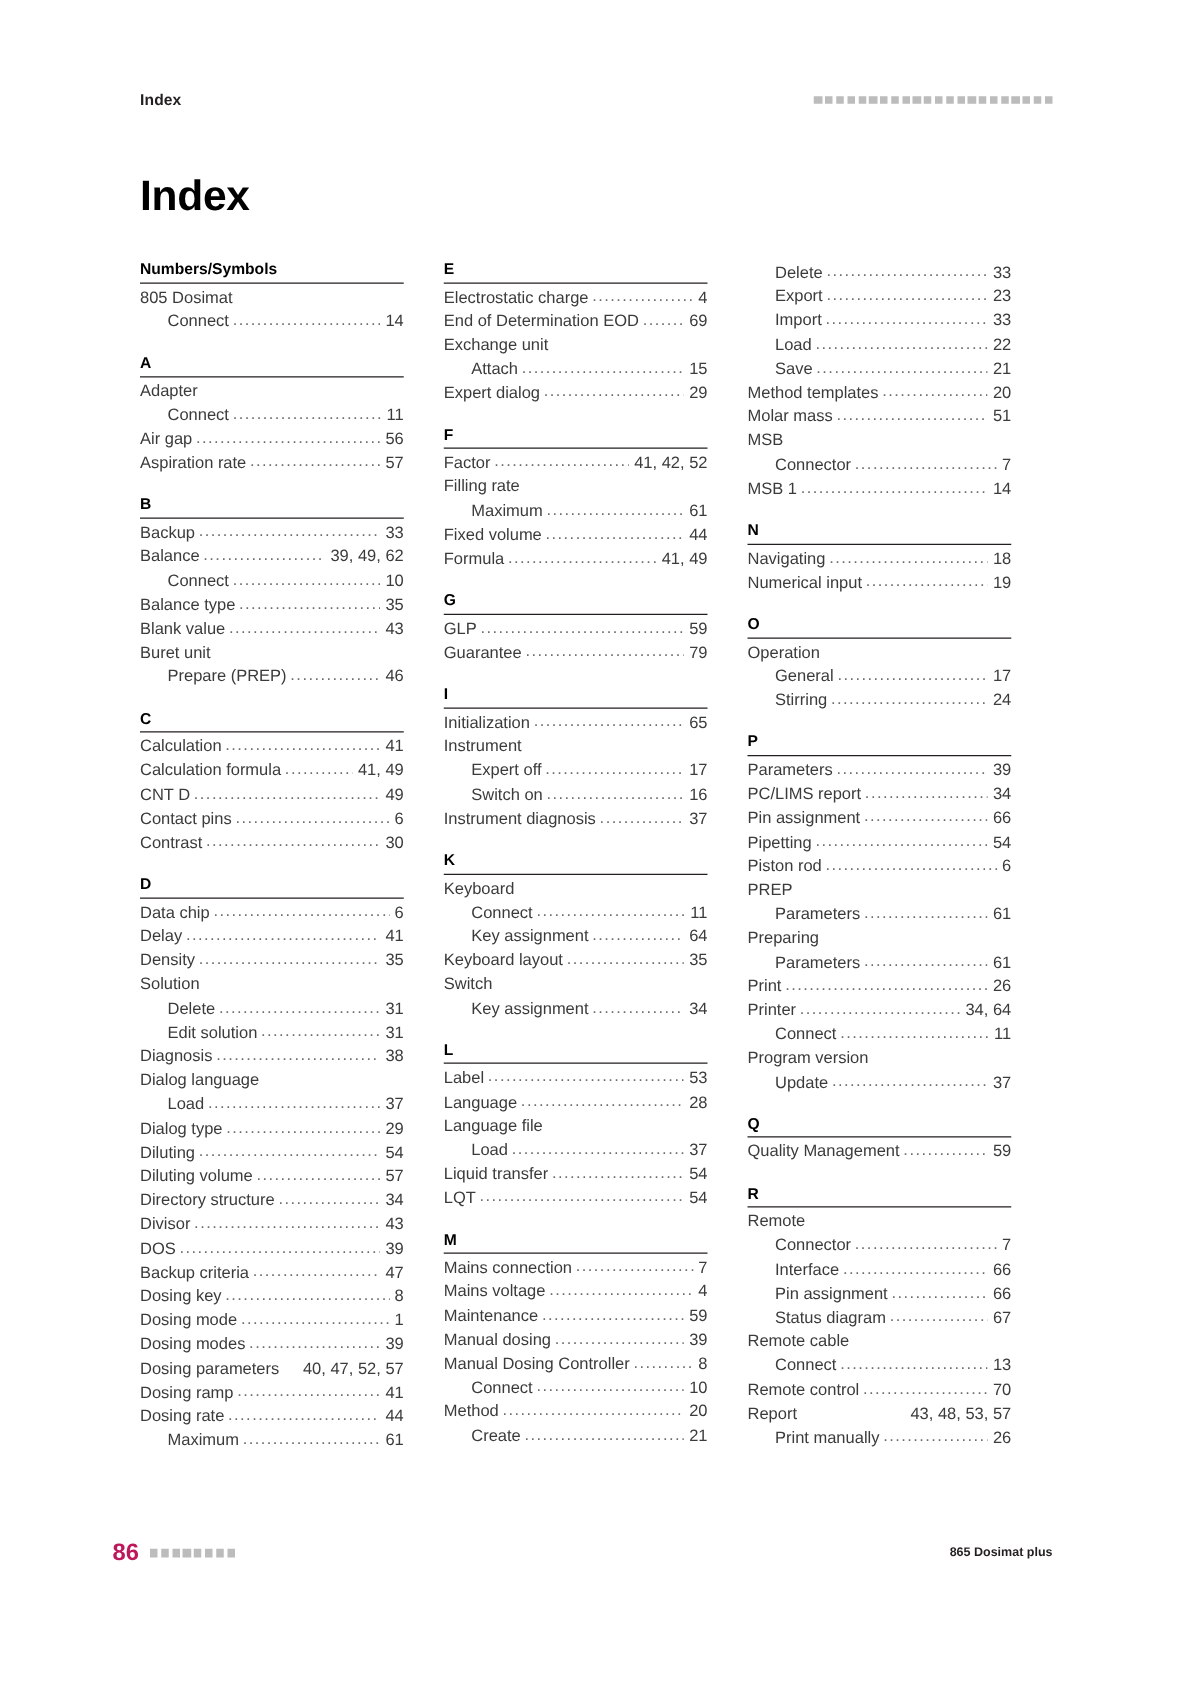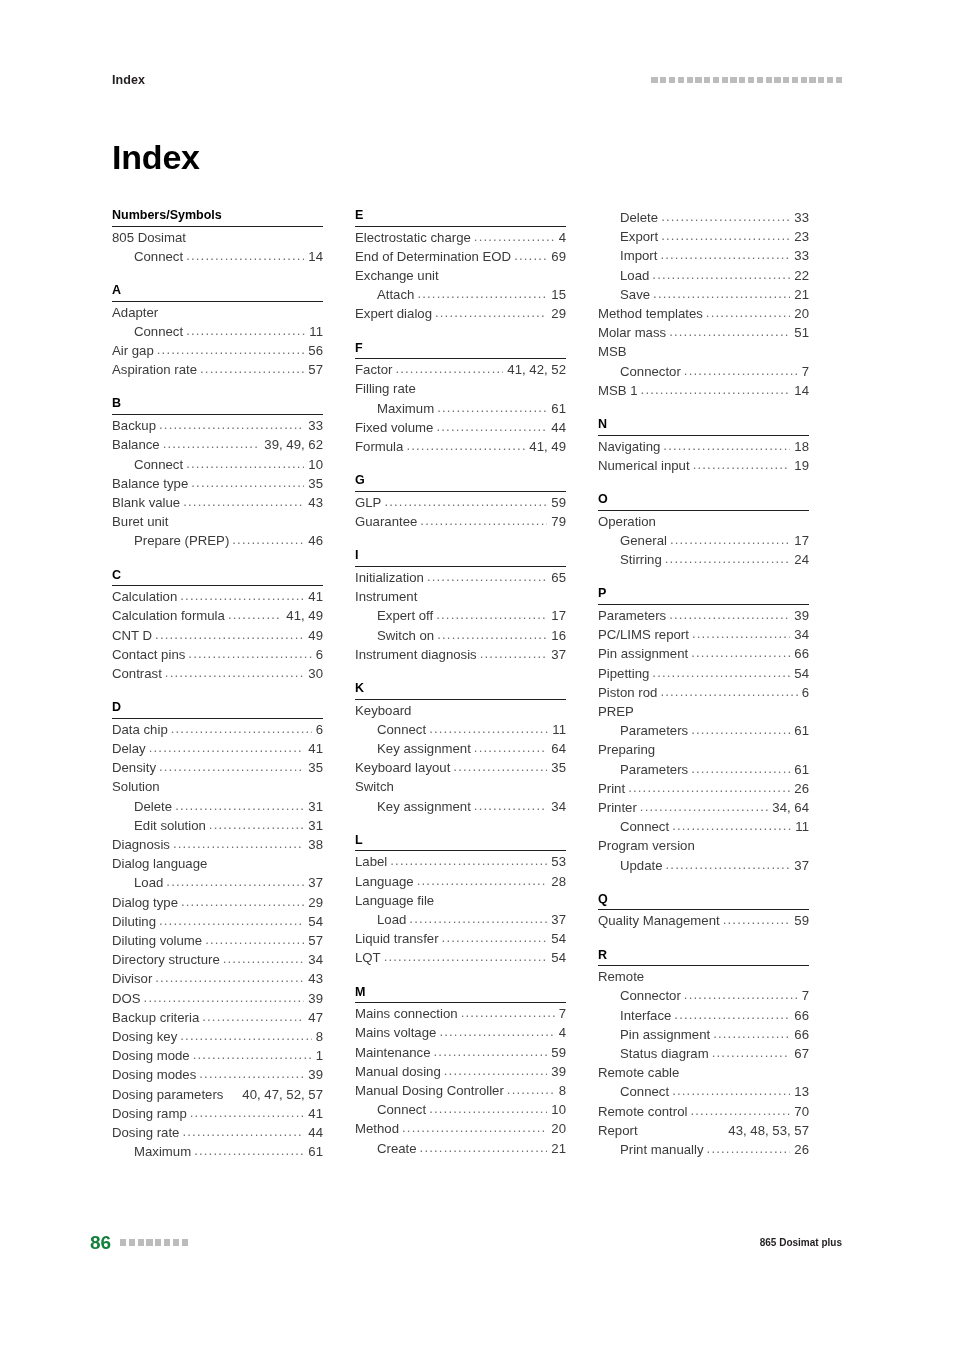--- a/index.html
+++ b/index.html
@@ -138,21 +138,21 @@
     justify-content: space-between;
   }
   .footer-left {
     display: flex;
     align-items: center;
     gap: 9px;
   }
   .folio {
     font-size: 19px;
     font-weight: 700;
-    color: #15803d;
+    color: #be185d;
     line-height: 1;
   }
   .footer-right {
     font-size: 10px;
     font-weight: 700;
     color: #231f20;
     line-height: 1;
   }
 </style>
 </head>

